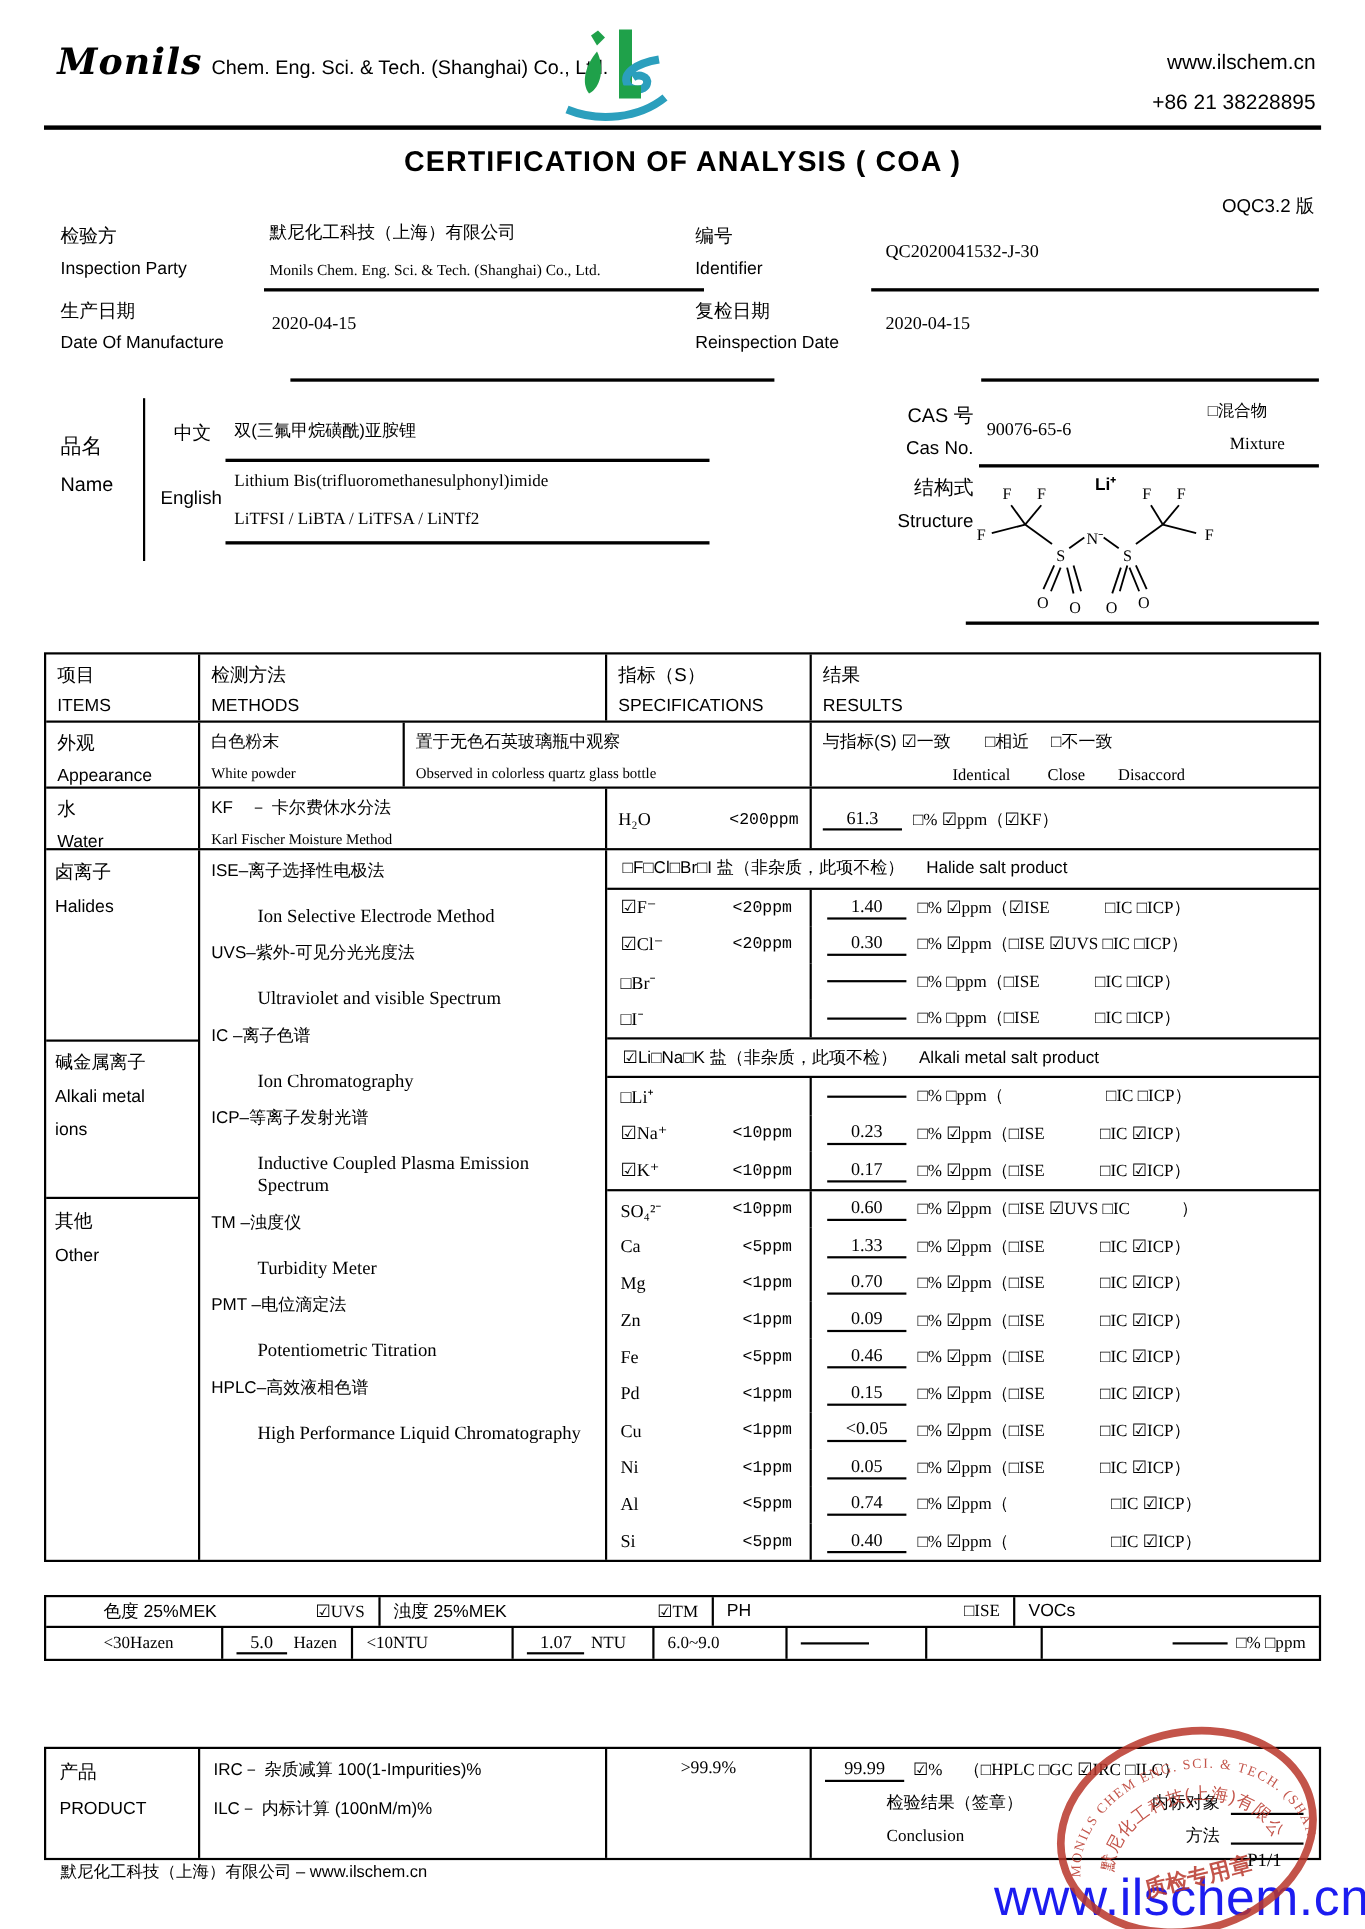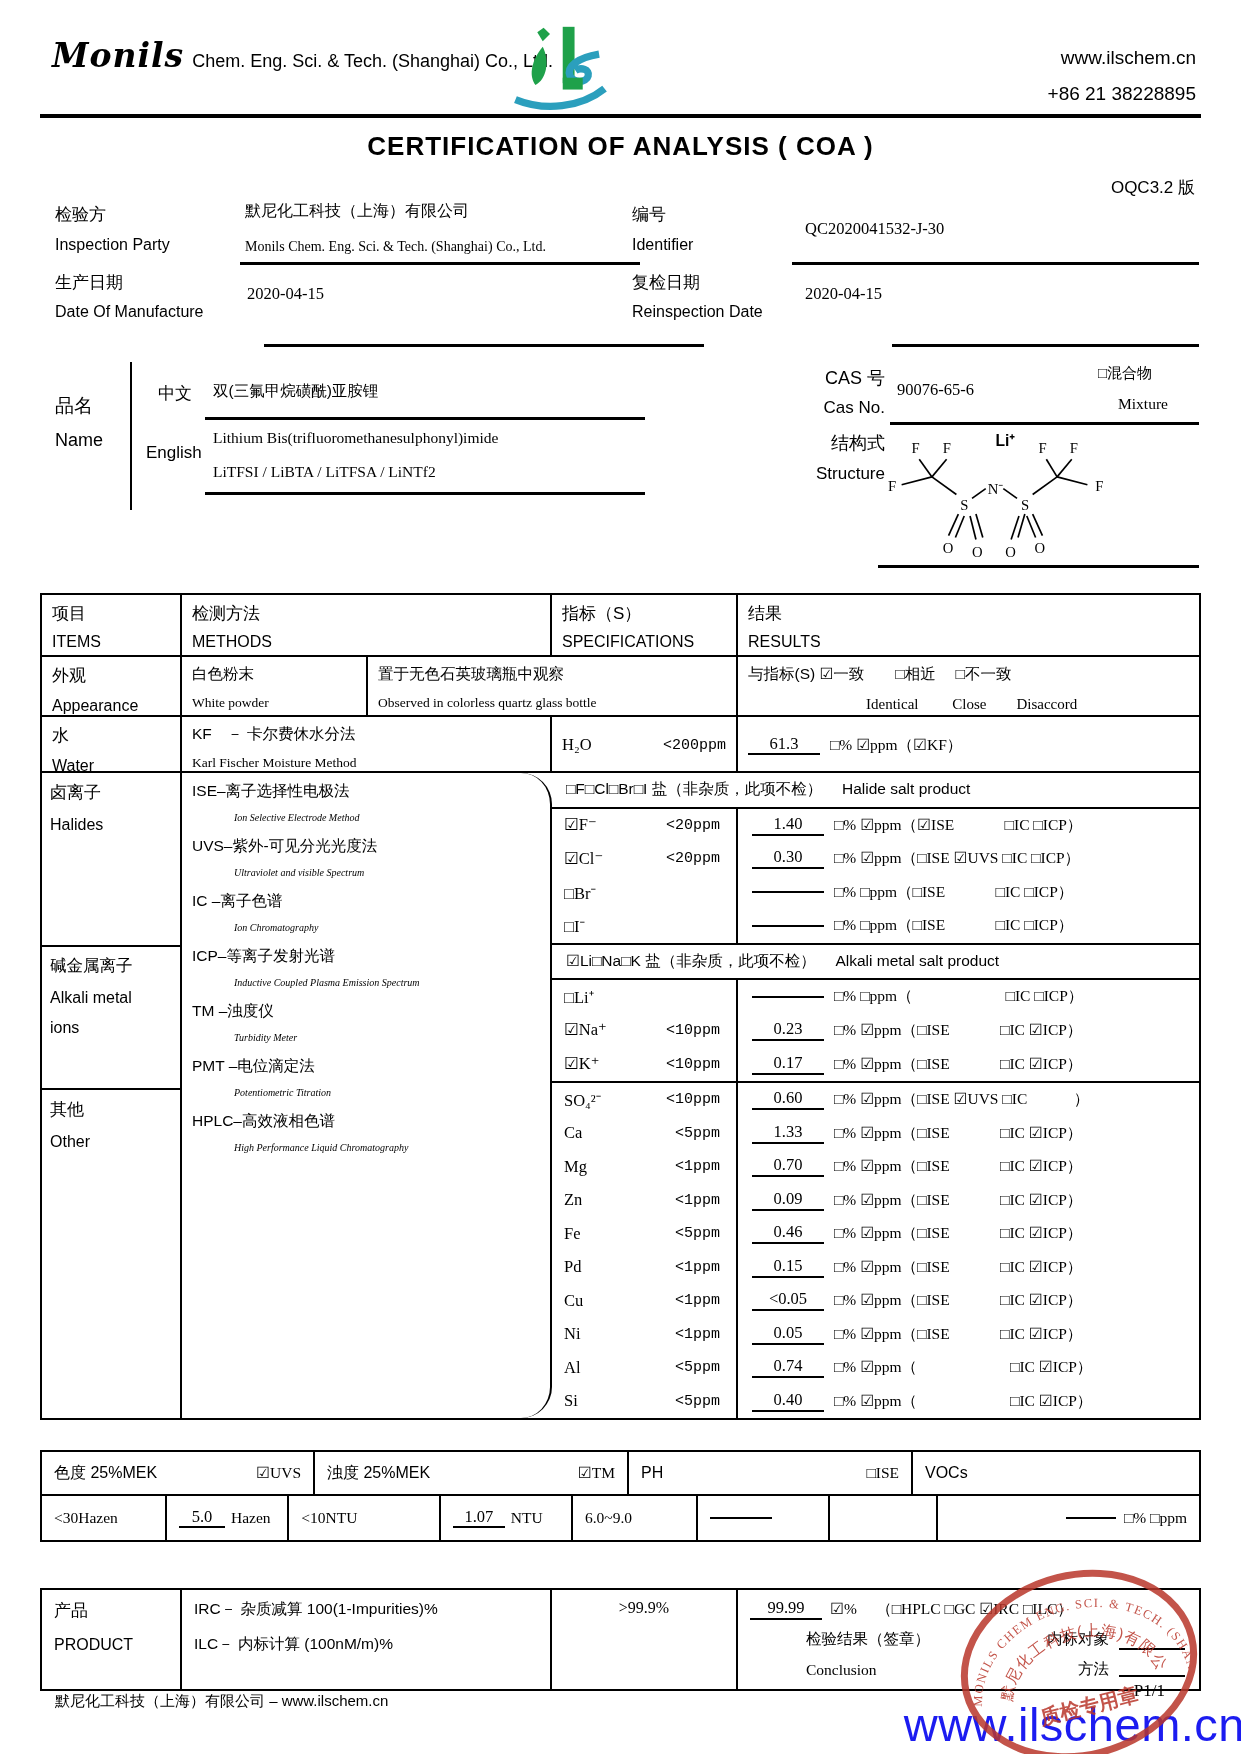--- a/index.html
+++ b/index.html
@@ -34,38 +34,38 @@
   .w-res{flex:1;}
   .h-zh{font-size:17px;}
   .h-en{font-size:16px;margin-top:8px;}
   .cell-zh{font-size:15.5px;}
   .cell-en{font-size:13.5px;margin-top:10px;font-family:"Liberation Serif",serif;}
   .mbody{display:flex;height:645px;}
   .itemcol{width:140px;flex:0 0 140px;border-right:2px solid #000;display:flex;flex-direction:column;box-sizing:border-box;}
   .ibox{padding:8px 8px;box-sizing:border-box;}
   .ibox .cell-en{margin-top:12px;}
   .bb{border-bottom:2px solid #000;}
-  .methcol{width:370px;flex:0 0 370px;border-right:2px solid #000;box-sizing:border-box;padding:8px 10px;display:flex;flex-direction:column;border-radius:31px;}
+  .methcol{width:370px;flex:0 0 370px;border-right:2px solid #000;box-sizing:border-box;padding:8px 10px;display:flex;flex-direction:column;}
   .mitem{margin-bottom:13px;}
-  .mitem .en{font-size:10px;font-family:"Liberation Serif",serif;margin-top:10px;padding-left:42px;font-style:italic;}
+  .mitem .en{font-size:17px;font-family:"Liberation Serif",serif;margin-top:21px;padding-left:42px;}
   .mitem .zh{font-size:15.5px;}
   .srcol{flex:1;display:flex;flex-direction:column;}
   .sr-row{flex:1;display:flex;align-items:center;box-sizing:border-box;}
   .sr-span{font-size:15.5px;padding-left:14px;}
   .sr-spec{width:186px;flex:0 0 186px;align-self:stretch;display:flex;align-items:center;
            justify-content:space-between;padding:0 16px 0 12px;border-right:2px solid #000;box-sizing:border-box;}
   .ion{font-size:16.5px;font-family:"Liberation Serif",serif;}
   .spec{font-size:15px;font-family:Liberation Mono, monospace;}
   .sr-res{flex:1;display:flex;align-items:center;padding-left:14px;gap:10px;}
   .uval{display:inline-block;min-width:66px;text-align:center;border-bottom:2.5px solid #000;
         font-family:"Liberation Serif",serif;font-size:16.5px;padding:0 3px;line-height:1.15;}
   .tail{font-size:15.5px;font-family:"Liberation Serif",serif;white-space:nowrap;}
   
   .t2{left:40px;top:1450px;width:1161px;border:2px solid #000;box-sizing:border-box;}
-  .t2row{display:flex;height:44px;box-sizing:border-box;}
+  .t2row{display:flex;height:28px;box-sizing:border-box;padding-left:40px;}
   .t2row.first{border-bottom:2px solid #000;}
   .t2c{box-sizing:border-box;border-right:2px solid #000;display:flex;align-items:center;
        padding:0 12px;font-size:16px;}
   .t2c:last-child{border-right:none;}
   .t2lab{display:flex;align-items:center;justify-content:space-between;width:100%;}
   .t2 .serifv{font-family:"Liberation Serif",serif;font-size:15.5px;}
   
   .t3{left:40px;top:1588px;width:1161px;border:2px solid #000;box-sizing:border-box;display:flex;}
   .t3c{box-sizing:border-box;border-right:2px solid #000;padding:9px 12px;}
   .t3c:last-child{border-right:none;}

